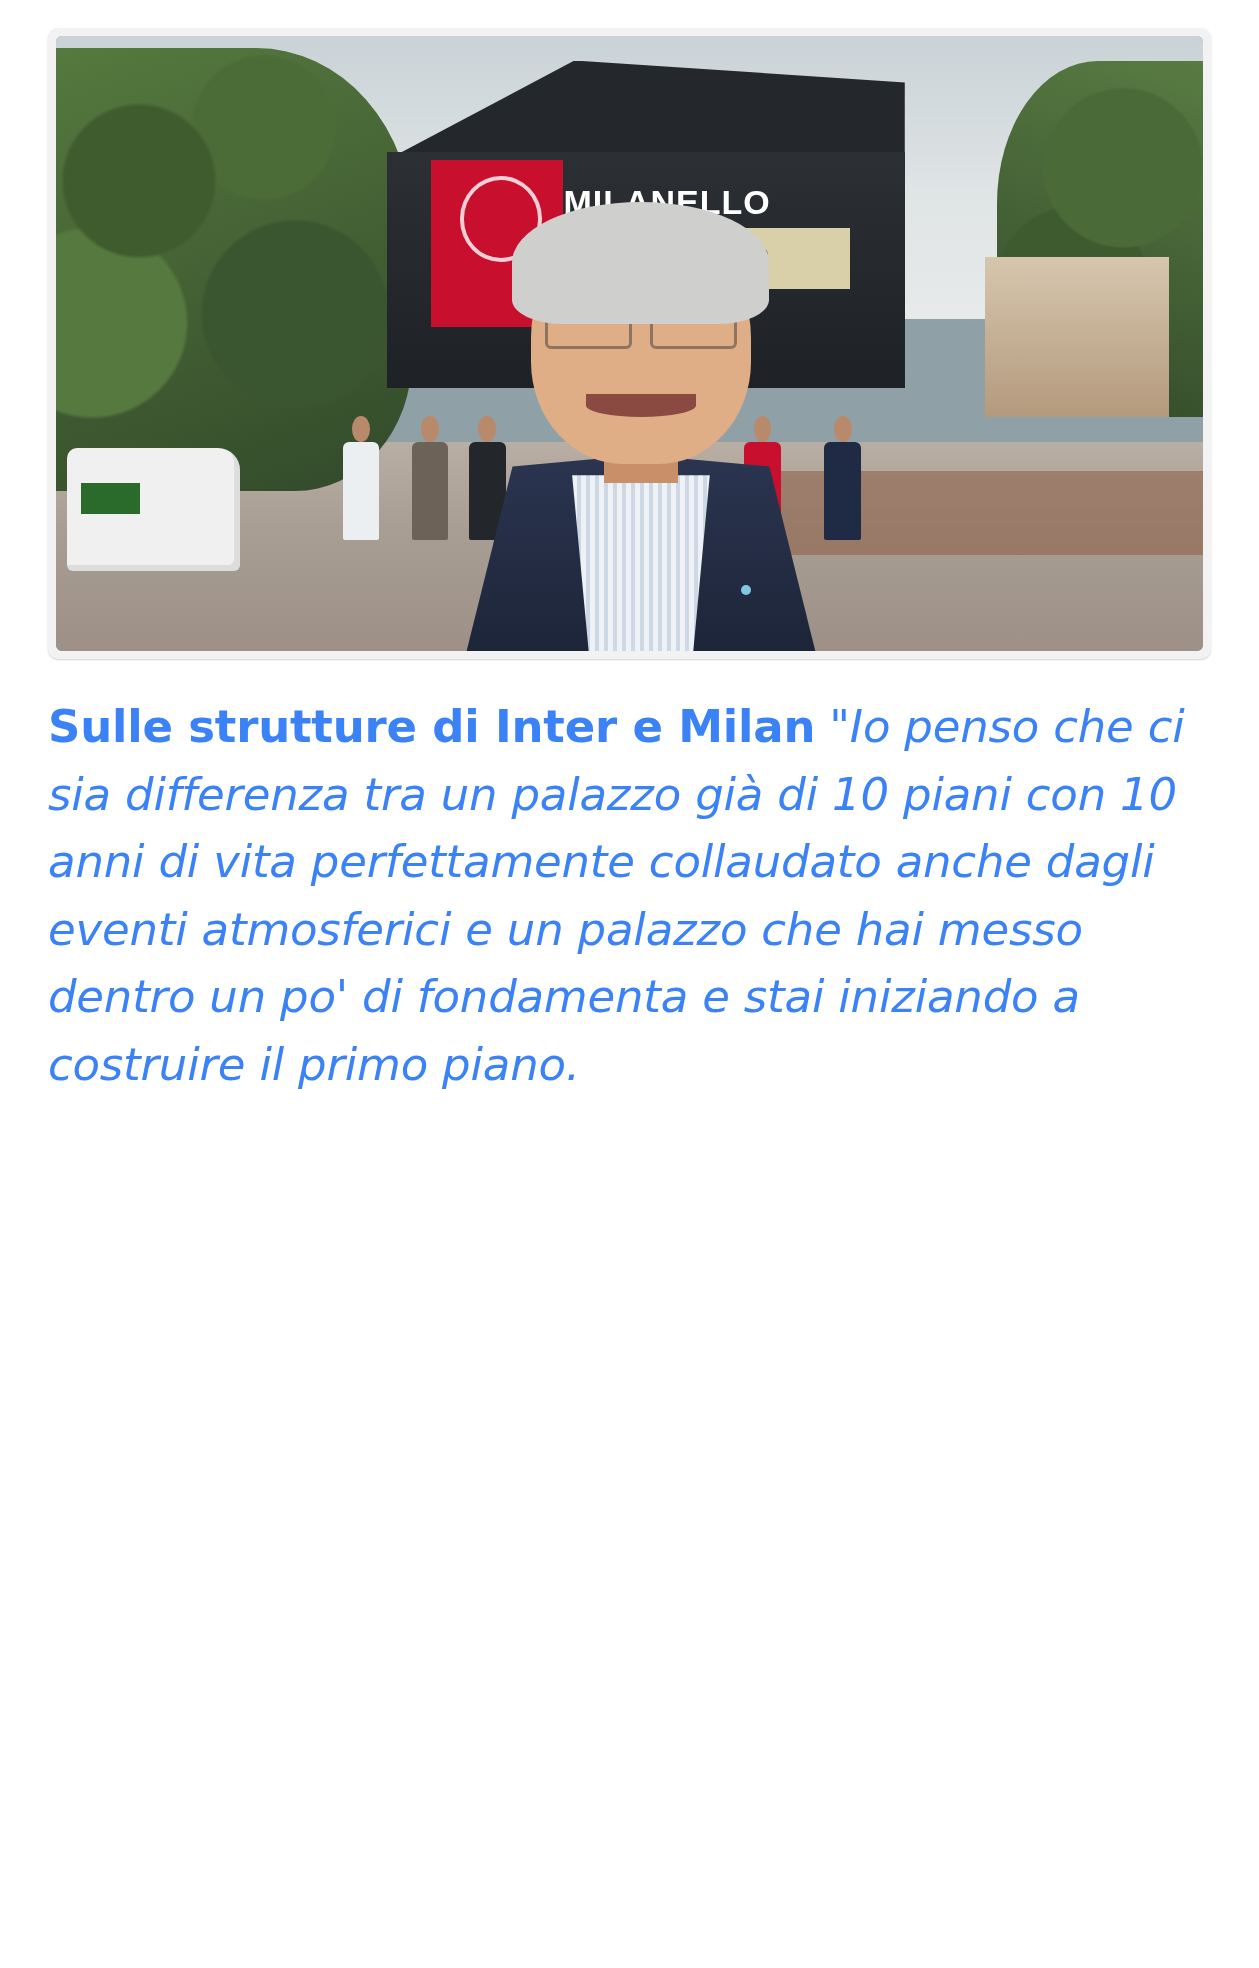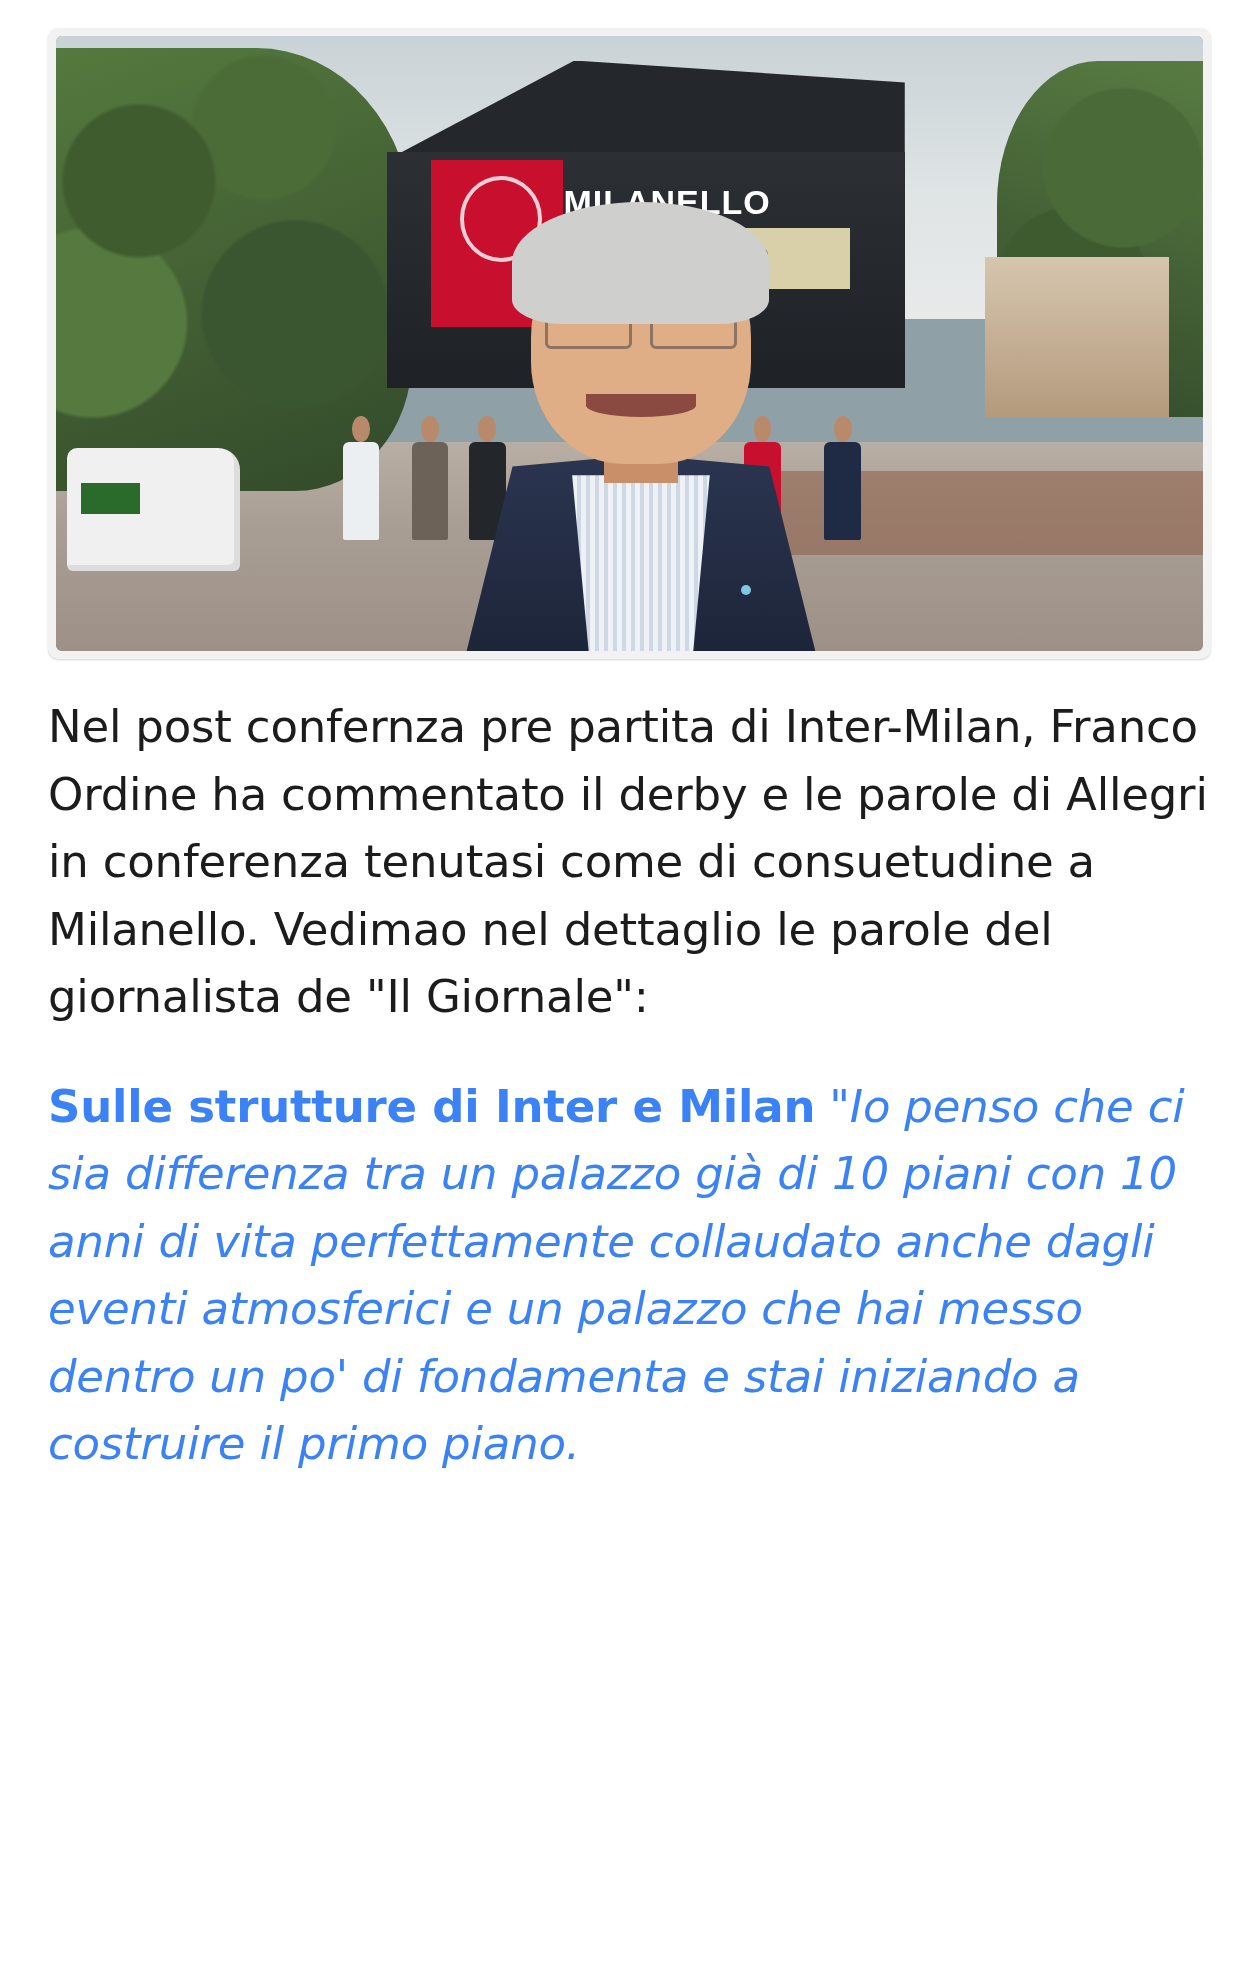--- a/index.html
+++ b/index.html
@@ -347,20 +347,19 @@
         <div class="subj-neck"></div>
         <div class="subj-head"></div>
         <div class="subj-mouth"></div>
         <div class="subj-glass"></div>
         <div class="subj-hair"></div>
       </div>
     </div>
   </figure>
 
   <div class="article">
-    <p class="body">Nel post confernza pre partita di Inter-Milan, Franco Ordine ha commentato il derby e le parole di Allegri in conferenza tenutasi come di consuetudine a Milanello. Vedimao nel dettaglio le parole del giornalista de "Il Giornale":</p>
     <p class="quote">
       <span class="lead">Sulle strutture di Inter e Milan</span>
       <span class="italic">"Io penso che ci sia differenza tra un palazzo già di 10 piani con 10 anni di vita perfettamente collaudato anche dagli eventi atmosferici e un palazzo che hai messo dentro un po' di fondamenta e stai iniziando a costruire il primo piano.</span>
     </p>
   </div>
 
 </div>
 
 </body></html>

